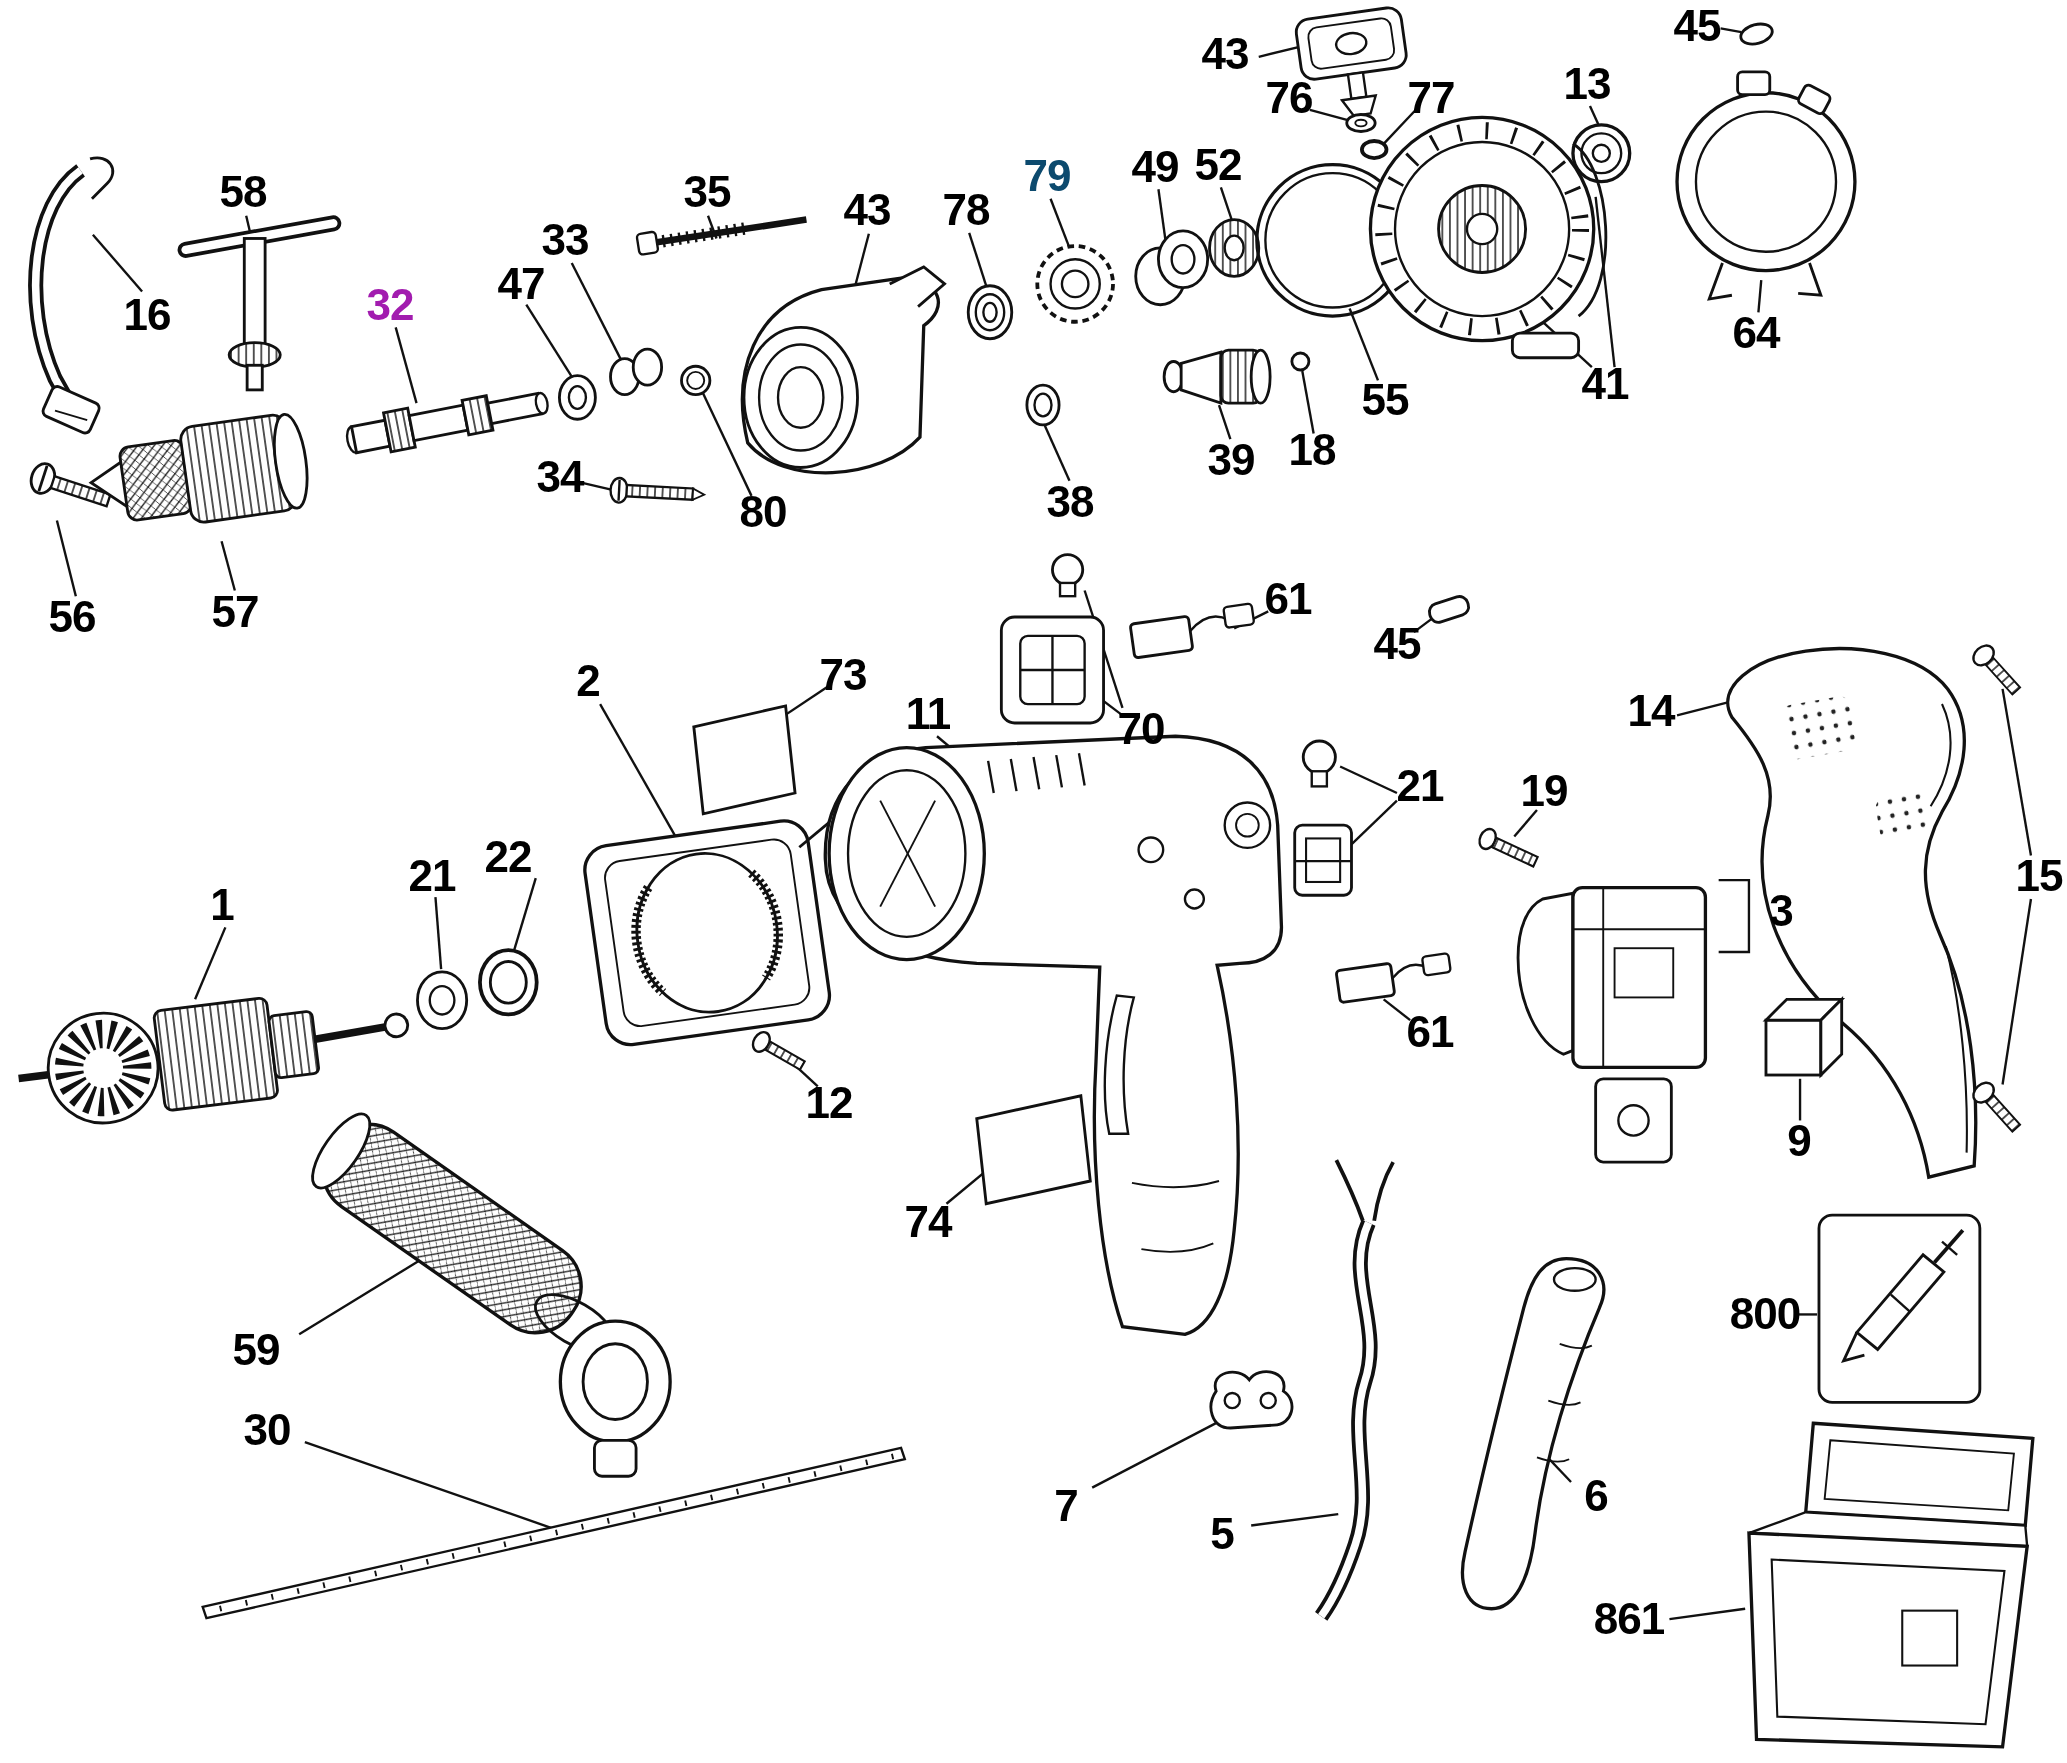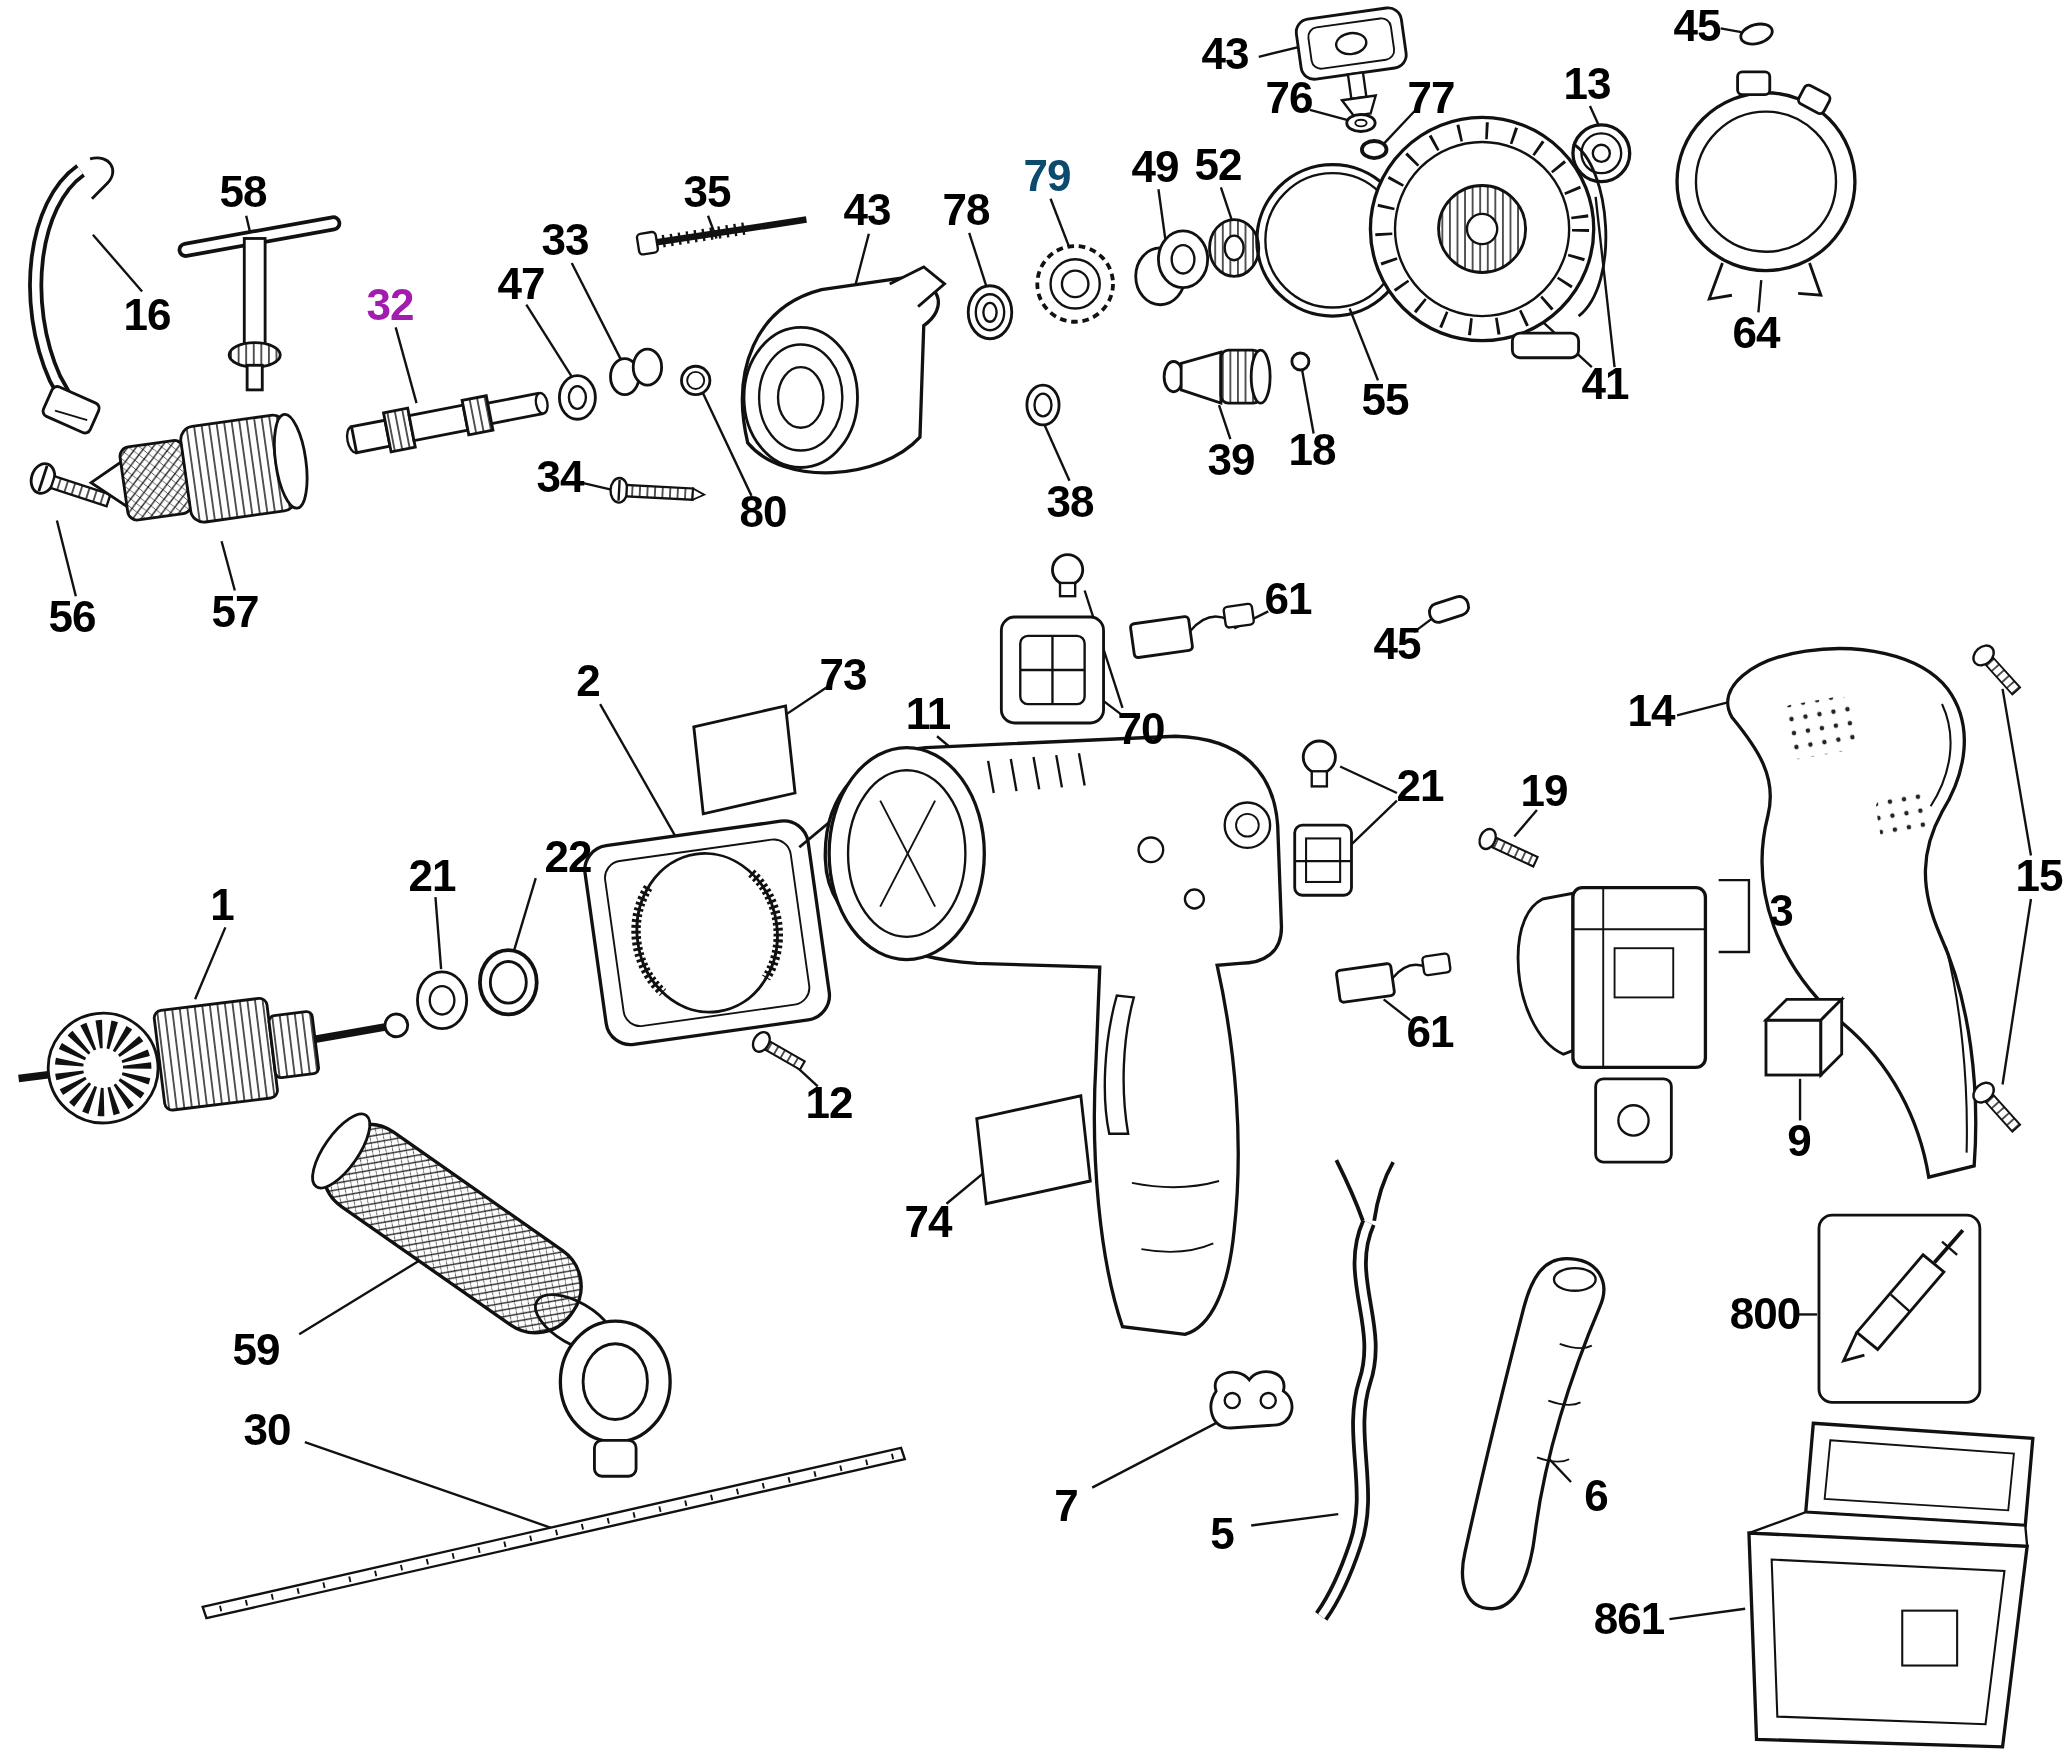--- a/index.html
+++ b/index.html
@@ -480,21 +480,21 @@
       <div class="part-label" style="left: 1288px; top: 599px; color: rgb(0, 0, 0);">61</div>
       <div class="part-label" style="left: 1397px; top: 644px; color: rgb(0, 0, 0);">45</div>
       <div class="part-label" style="left: 843px; top: 675px; color: rgb(0, 0, 0);">73</div>
       <div class="part-label" style="left: 588px; top: 681px; color: rgb(0, 0, 0);">2</div>
       <div class="part-label" style="left: 928px; top: 714px; color: rgb(0, 0, 0);">11</div>
       <div class="part-label" style="left: 1141px; top: 729px; color: rgb(0, 0, 0);">70</div>
       <div class="part-label" style="left: 1651px; top: 711px; color: rgb(0, 0, 0);">14</div>
       <div class="part-label" style="left: 1420px; top: 786px; color: rgb(0, 0, 0);">21</div>
       <div class="part-label" style="left: 1544px; top: 791px; color: rgb(0, 0, 0);">19</div>
       <div class="part-label" style="left: 432px; top: 876px; color: rgb(0, 0, 0);">21</div>
-      <div class="part-label" style="left: 568px; top: 857px; color: rgb(0, 0, 0);">22</div>
+      <div class="part-label" style="left: 508px; top: 857px; color: rgb(0, 0, 0);">22</div>
       <div class="part-label" style="left: 222px; top: 905px; color: rgb(0, 0, 0);">1</div>
       <div class="part-label" style="left: 1781px; top: 911px; color: rgb(0, 0, 0);">3</div>
       <div class="part-label" style="left: 2039px; top: 876px; color: rgb(0, 0, 0);">15</div>
       <div class="part-label" style="left: 1430px; top: 1032px; color: rgb(0, 0, 0);">61</div>
       <div class="part-label" style="left: 829px; top: 1103px; color: rgb(0, 0, 0);">12</div>
       <div class="part-label" style="left: 1799px; top: 1141px; color: rgb(0, 0, 0);">9</div>
       <div class="part-label" style="left: 928px; top: 1222px; color: rgb(0, 0, 0);">74</div>
       <div class="part-label" style="left: 256px; top: 1350px; color: rgb(0, 0, 0);">59</div>
       <div class="part-label" style="left: 267px; top: 1430px; color: rgb(0, 0, 0);">30</div>
       <div class="part-label" style="left: 1066px; top: 1506px; color: rgb(0, 0, 0);">7</div>

